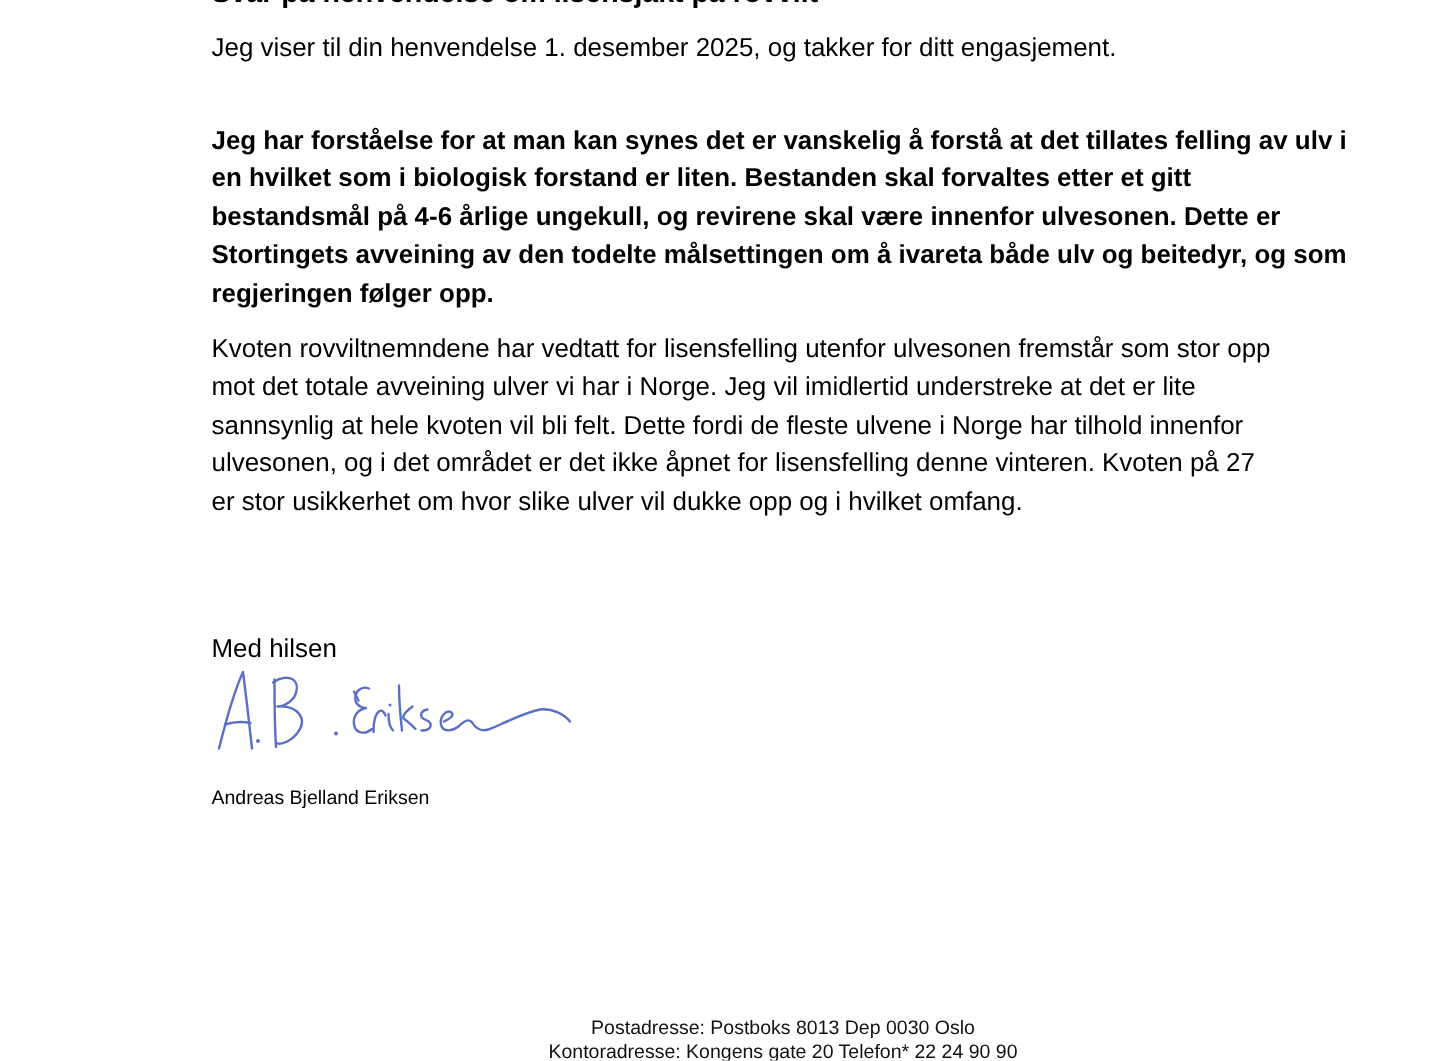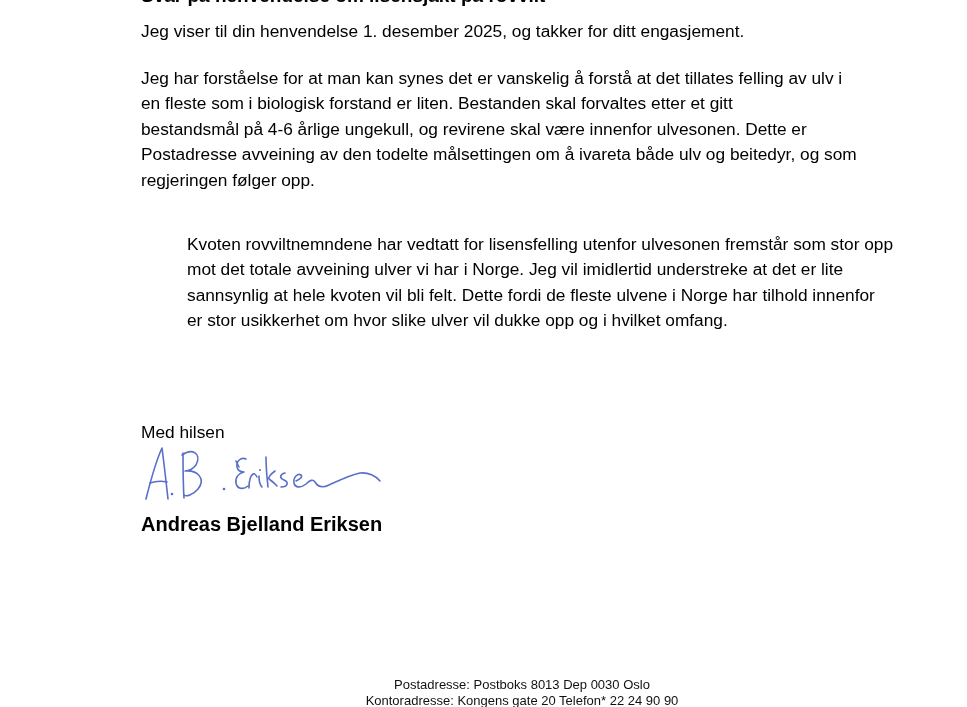--- a/index.html
+++ b/index.html
@@ -3,50 +3,51 @@
 <meta charset="utf-8">
 <style>
   html, body { margin: 0; padding: 0; background: #ffffff; }
   body { width: 967px; height: 707px; position: relative; overflow: hidden;
          font-family: "Liberation Sans", sans-serif; color: #000; }
   .page { position: absolute; left: 0; top: 0; width: 923px; height: 707px; border-radius: 27px; }
   .heading { position: absolute; left: 141px; top: -15px; font-size: 19px; font-weight: bold; white-space: nowrap; }
   .para { position: absolute; left: 141px; width: 770px; font-size: 17.3px; line-height: 25.4px; }
   .para .ln { display: block; white-space: nowrap; }
   #p0 { top: 19px; }
-  #p1 { top: 66px; }
-  #p2 { top: 232px; margin-left: 46px; }
+  #p1 { top: 81px; font-weight: bold; }
+  #p2 { top: 220px; }
   .closing { position: absolute; left: 141px; top: 422px; font-size: 17.3px; }
   .signature { position: absolute; left: 138px; top: 443px; }
-  .signer { position: absolute; left: 141px; top: 513px; font-size: 20px; font-weight: bold; }
+  .signer { position: absolute; left: 141px; top: 524px; font-size: 13px; }
   .footer { position: absolute; left: 0; width: 1044px; top: 677px; text-align: center; font-size: 13px; line-height: 16px; color: #111; }
   .footer .ln { display: block; }
 </style>
 </head>
 <body>
 
 <div class="page">
   <div class="heading">Svar på henvendelse om lisensjakt på rovvilt</div>
 
   <div class="para" id="p0">
     <span class="ln">Jeg viser til din henvendelse 1. desember 2025, og takker for ditt engasjement.</span>
   </div>
 
   <div class="para" id="p1">
     <span class="ln">Jeg har forståelse for at man kan synes det er vanskelig å forstå at det tillates felling av ulv i</span>
-    <span class="ln">en fleste som i biologisk forstand er liten. Bestanden skal forvaltes etter et gitt</span>
+    <span class="ln">en hvilket som i biologisk forstand er liten. Bestanden skal forvaltes etter et gitt</span>
     <span class="ln">bestandsmål på 4-6 årlige ungekull, og revirene skal være innenfor ulvesonen. Dette er</span>
-    <span class="ln">Postadresse avveining av den todelte målsettingen om å ivareta både ulv og beitedyr, og som</span>
+    <span class="ln">Stortingets avveining av den todelte målsettingen om å ivareta både ulv og beitedyr, og som</span>
     <span class="ln">regjeringen følger opp.</span>
   </div>
 
   <div class="para" id="p2">
     <span class="ln">Kvoten rovviltnemndene har vedtatt for lisensfelling utenfor ulvesonen fremstår som stor opp</span>
     <span class="ln">mot det totale avveining ulver vi har i Norge. Jeg vil imidlertid understreke at det er lite</span>
     <span class="ln">sannsynlig at hele kvoten vil bli felt. Dette fordi de fleste ulvene i Norge har tilhold innenfor</span>
+    <span class="ln">ulvesonen, og i det området er det ikke åpnet for lisensfelling denne vinteren. Kvoten på 27</span>
     <span class="ln">er stor usikkerhet om hvor slike ulver vil dukke opp og i hvilket omfang.</span>
   </div>
 
   <div class="closing">Med hilsen</div>
 
   <svg class="signature" id="sig" width="250" height="62" viewBox="0 0 250 62">
     <g fill="none" stroke-width="1.6" stroke-linecap="round" stroke-linejoin="round" id="sig-strokes" stroke="#5a6fc8">
 
       <path d="M8 56 C12 40 18 18 24 5 C26 20 28 38 30 56"></path>
       <path d="M12 40 C18 38 24 38 29 39"></path>

